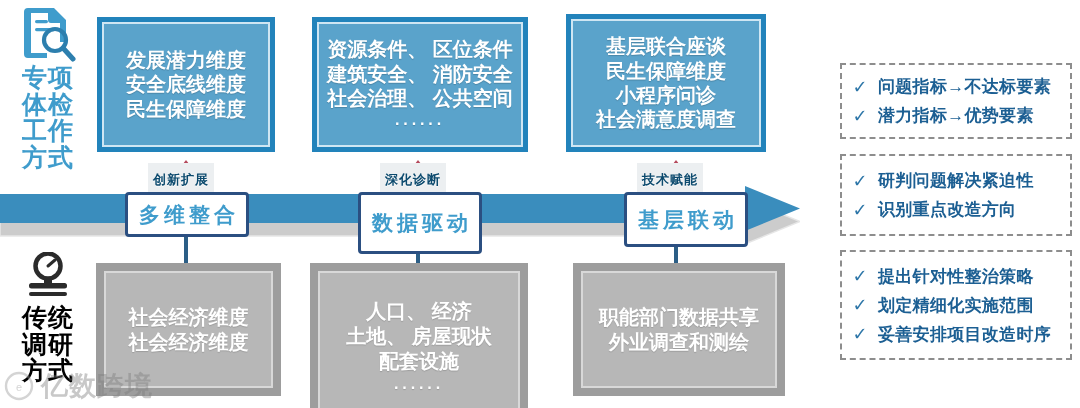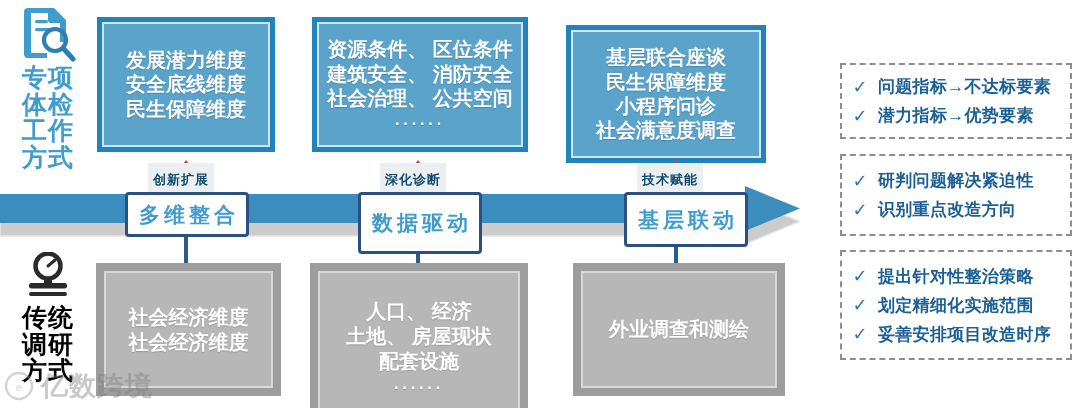--- a/index.html
+++ b/index.html
@@ -79,21 +79,21 @@
   }
   .bluecard .dots {
     letter-spacing: 3px;
     font-size: 16px;
     line-height: 1;
     margin-top: 5px;
   }
 
   #card-1 { left: 97px;  top: 17px;  width: 178px; height: 135px; }
   #card-2 { left: 312px; top: 17px;  width: 216px; height: 135px; }
-  #card-3 { left: 566px; top: 25px;  width: 200px; height: 138px; }
+  #card-3 { left: 566px; top: 14px;  width: 200px; height: 138px; }
   #card-1 .inner, #card-2 .inner { font-size: 20px; }
   #card-3 .inner { font-size: 20px; }
 
   
   .redlabel {
     position: absolute;
     background: #eceff1;
     color: #0c4a6e;
     font-weight: bold;
     font-size: 13px;
@@ -330,20 +330,21 @@
     <div class="inner">
       <div>人口、 经济</div>
       <div>土地、 房屋现状</div>
       <div>配套设施</div>
       <div class="dots">······</div>
     </div>
   </div>
 
   <div class="graycard" id="gcard-3">
     <div class="inner">
+      <div>职能部门数据共享</div>
       <div>外业调查和测绘</div>
     </div>
   </div>
 
   <div class="panel" id="panel-1">
     <div class="panel-row">
       <span class="check">✓</span>
       <span class="panel-text">问题指标→不达标要素</span>
     </div>
     <div class="panel-row">

